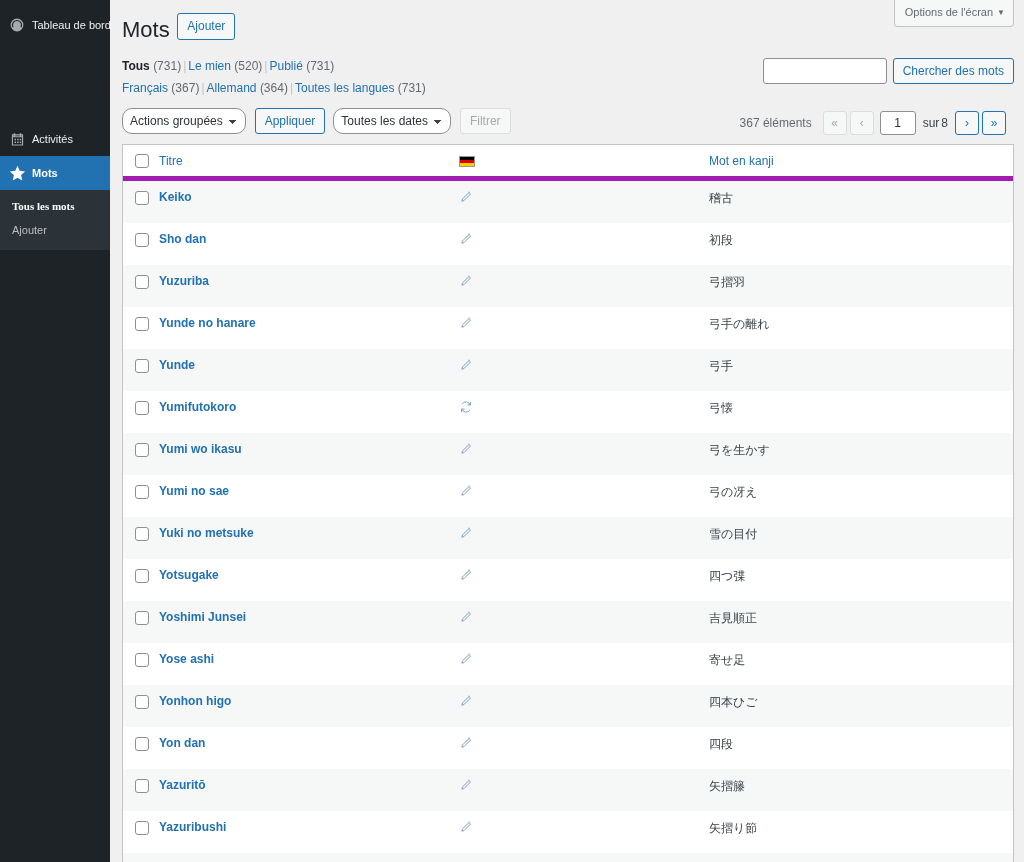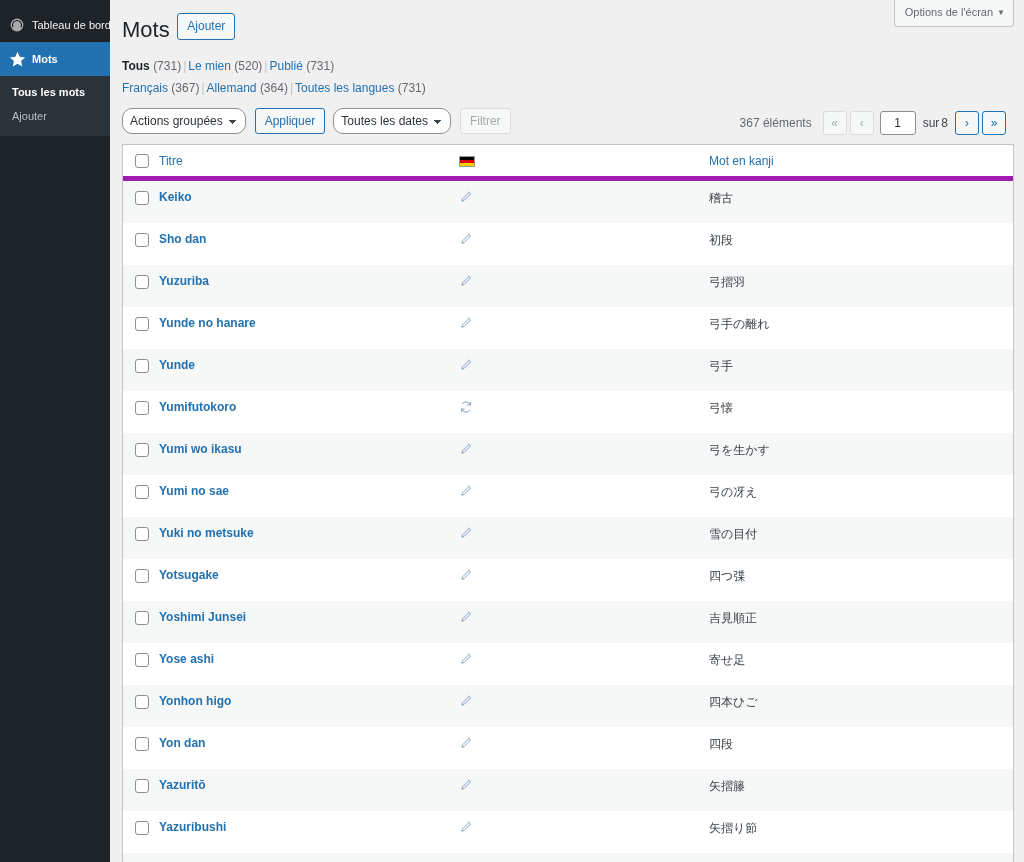--- a/index.html
+++ b/index.html
@@ -70,21 +70,21 @@
   }
   .submenu a {
     display: block;
     padding: 4px 0 5px 12px;
     font-size: 11px;
     color: #b9bfc4;
     text-decoration: none;
     line-height: 1.4;
     cursor: pointer;
   }
-  .submenu a.current { color: #fff; font-weight: 700; }
+  .submenu a.current { color: #fff; font-weight: 700; font-family: Liberation Serif, serif; }
 
   
   #wpcontent {
     position: absolute;
     left: 110px; top: 0;
     width: 914px; height: 862px;
     background: #f0f0f1;
     overflow: hidden;
   }
 
@@ -358,20 +358,28 @@
 
   <div class="menu-top menu-dash">
     <span class="mi">
       <svg width="16" height="16" viewBox="0 0 20 20" fill="currentColor">
         <path d="M10 2a8 8 0 100 16 8 8 0 000-16zm0 1.6a6.4 6.4 0 016.4 6.4c0 1.2-.33 2.3-.9 3.25l-1.2-.7A5 5 0 0010 5a5 5 0 00-4.3 7.55l-1.2.7A6.37 6.37 0 013.6 10 6.4 6.4 0 0110 3.6zm2.9 2.6l-3.5 3.1c-.5.1-.9.5-.9 1.05 0 .6.5 1.1 1.1 1.1.55 0 1-.4 1.08-.92l3.1-3.5-.88-.83z"></path>
       </svg>
     </span>
     <span class="lbl">Tableau de bord</span>
   </div>
 
+  <div class="menu-top menu-act">
+    <span class="mi">
+      <svg width="15" height="15" viewBox="0 0 20 20" fill="currentColor">
+        <path d="M15 3V1.5h-2V3H7V1.5H5V3H2.5v15h15V3H15zM16 16.5H4V7h12v9.5zM4 5.5V4.5h1V6h2V4.5h6V6h2V4.5h1v1H4zm2 3.5h2v2H6V9zm3.5 0h2v2h-2V9zm3.5 0h2v2h-2V9zM6 12.5h2v2H6v-2zm3.5 0h2v2h-2v-2zm3.5 0h2v2h-2v-2z"></path>
+      </svg>
+    </span>
+    <span class="lbl">Activités</span>
+  </div>
 
   <div class="menu-top menu-current">
     <span class="mi">
       <svg width="17" height="17" viewBox="0 0 20 20" fill="currentColor">
         <path d="M10 1l2.6 5.8 6.4.7-4.8 4.3 1.4 6.3L10 14.9 4.4 18.1l1.4-6.3L1 7.5l6.4-.7L10 1z"></path>
       </svg>
     </span>
     <span class="lbl">Mots</span>
   </div>
 
@@ -396,20 +404,24 @@
     <a class="page-title-action">Ajouter</a>
 
     <ul class="subsubsub">
       <li><a class="current">Tous</a> <span class="count">(731)</span></li><li><span class="sep">|</span></li><li><a>Le mien</a> <span class="count">(520)</span></li><li><span class="sep">|</span></li><li><a>Publié</a> <span class="count">(731)</span></li>
     </ul>
 
     <ul class="subsubsub" style="margin-top:0">
       <li><a>Français</a> <span class="count">(367)</span></li><li><span class="sep">|</span></li><li><a>Allemand</a> <span class="count">(364)</span></li><li><span class="sep">|</span></li><li><a>Toutes les langues</a> <span class="count">(731)</span></li>
     </ul>
 
+    <div class="search-box">
+      <input type="search" value="" placeholder="" style="">
+      <button class="search-submit">Chercher des mots</button>
+    </div>
 
     <div class="tablenav top">
       <div class="alignleft actions">
         <select class="bulk-action">
           <option>Actions groupées</option>
         </select>
         <button class="button-secondary">Appliquer</button>
       </div>
       <div class="alignleft actions">
         <select class="date-filter">

